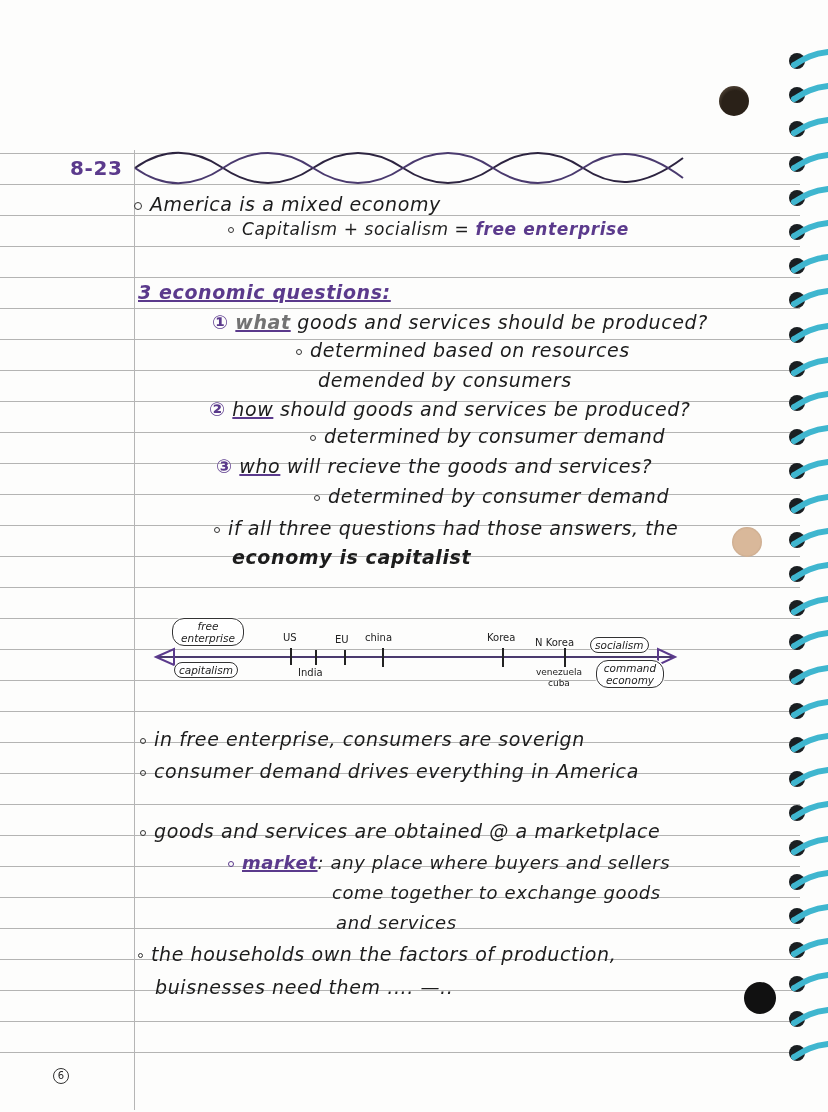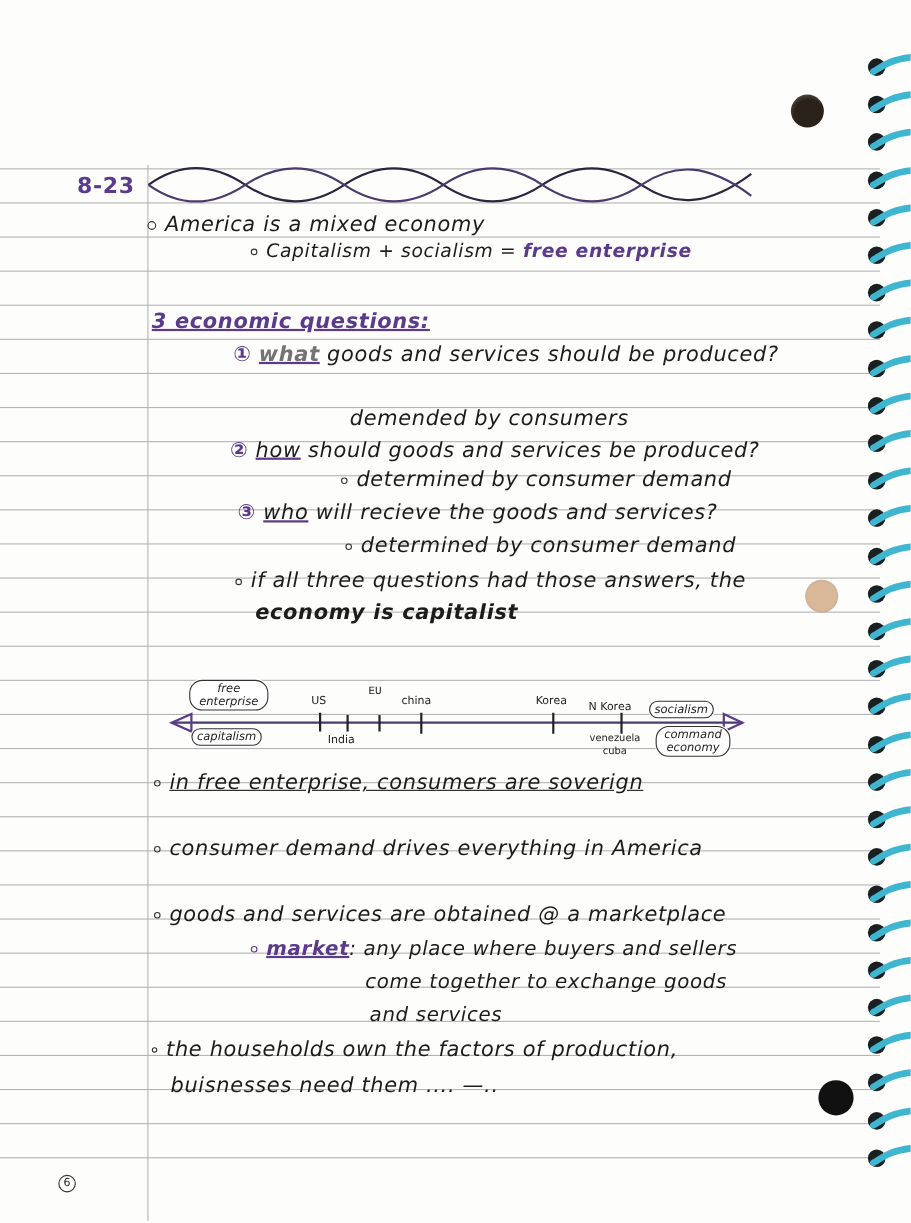--- a/index.html
+++ b/index.html
@@ -208,20 +208,23 @@
   <div class="hw" style="left:228px;top:219px;font-size:17px;">
     <span class="bullet" style="width:4px;height:4px;"></span><span>Capitalism + socialism = </span><span class="purple">free enterprise</span>
   </div>
 
   <div class="hw purple ul" style="left:138px;top:281px;">3 economic questions:</div>
 
   <div class="hw" style="left:212px;top:311px;">
     <span class="purple">①</span>
     <span class="ul purple" style="color:#737373;text-decoration-color:#5b3a8c;">what</span><span> goods and services should be produced?</span>
   </div>
+  <div class="hw" style="left:296px;top:339px;">
+    <span class="bullet" style="width:4px;height:4px;"></span><span>determined based on resources</span>
+  </div>
   <div class="hw" style="left:318px;top:369px;">demended by consumers</div>
 
   <div class="hw" style="left:209px;top:398px;">
     <span class="purple">②</span>
     <span class="ul" style="text-decoration-color:#5b3a8c;">how</span><span> should goods and services be produced?</span>
   </div>
   <div class="hw" style="left:310px;top:425px;">
     <span class="bullet" style="width:4px;height:4px;"></span><span>determined by consumer demand</span>
   </div>
 
@@ -248,30 +251,30 @@
       <line x1="195" y1="35" x2="195" y2="50" stroke="#222" stroke-width="2"></line>
       <line x1="233" y1="33" x2="233" y2="52" stroke="#222" stroke-width="2"></line>
       <line x1="353" y1="33" x2="353" y2="52" stroke="#222" stroke-width="2"></line>
       <line x1="415" y1="33" x2="415" y2="52" stroke="#222" stroke-width="2"></line>
     </svg>
     <div class="cloud" style="left:22px;top:3px;width:62px;white-space:normal;">free enterprise</div>
     <div class="cloud" style="left:24px;top:47px;">capitalism</div>
     <div class="cloud" style="left:440px;top:22px;">socialism</div>
     <div class="cloud" style="left:446px;top:45px;width:58px;white-space:normal;">command economy</div>
     <div class="tl-label" style="left:133px;top:17px;">US</div>
-    <div class="tl-label" style="left:185px;top:9px;font-family:Liberation Mono, monospace;">EU</div>
+    <div class="tl-label" style="left:185px;top:19px;">EU</div>
     <div class="tl-label" style="left:215px;top:17px;">china</div>
     <div class="tl-label" style="left:337px;top:17px;">Korea</div>
     <div class="tl-label" style="left:385px;top:22px;">N Korea</div>
     <div class="tl-label" style="left:148px;top:52px;">India</div>
     <div class="tl-label" style="left:386px;top:52px;font-size:9px;">venezuela</div>
     <div class="tl-label" style="left:398px;top:63px;font-size:9px;">cuba</div>
   </div>
 
-  <div class="hw" style="left:140px;top:700px;text-decoration:underline;">
+  <div class="hw" style="left:140px;top:728px;">
     <span class="bullet" style="width:4px;height:4px;"></span><span>in free enterprise, consumers are soverign</span>
   </div>
   <div class="hw" style="left:140px;top:760px;">
     <span class="bullet" style="width:4px;height:4px;"></span><span>consumer demand drives everything in America</span>
   </div>
   <div class="hw" style="left:140px;top:820px;">
     <span class="bullet" style="width:4px;height:4px;"></span><span>goods and services are obtained @ a marketplace</span>
   </div>
   <div class="hw" style="left:228px;top:852px;font-size:18px;">
     <span class="bullet" style="width:4px;height:4px;border-color:#5b3a8c;"></span><span class="purple ul">market</span><span>: any place where buyers and sellers</span>

